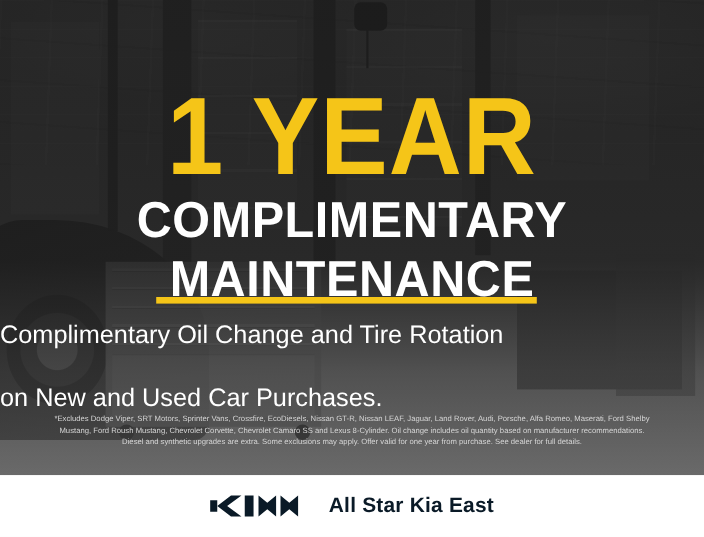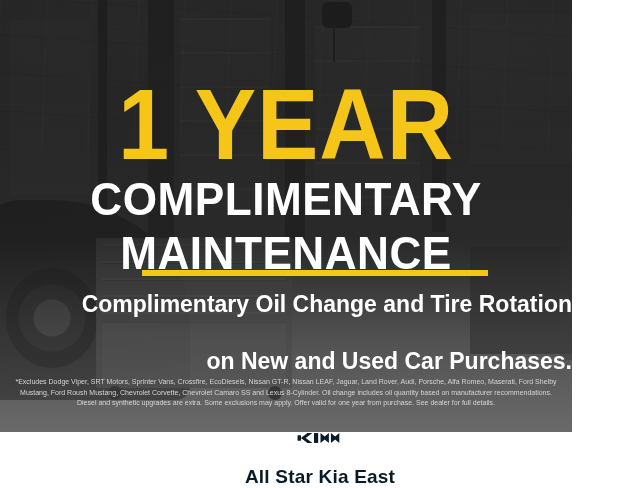--- a/index.html
+++ b/index.html
@@ -13,21 +13,21 @@
   .ad {
     position:relative;
     width:640px; height:488px;
     background:#ffffff;
   }
 
   
   .hero {
     position:absolute;
     left:0; top:0;
-    width:572px; height:432px;
+    width:640px; height:432px;
     overflow:hidden;
     background:#3a3a3a;
   }
 
   
   .photo {
     position:absolute; inset:0;
     background:
       
       radial-gradient(ellipse 320px 120px at 78% 8%, rgba(255,255,255,.10), rgba(255,255,255,0) 70%),
@@ -149,25 +149,25 @@
 
   .rule {
     position:absolute;
     left:142px; top:270px;
     width:346px; height:6px;
     background:#f5c518;
   }
 
   .promo {
     position:absolute; left:0; right:0; top:289px;
-    text-align:right;
+    text-align:left;
     color:#ffffff;
     font-size:23px;
     line-height:30px;
-    font-weight:bold;
+    font-weight:normal;
   }
   .promo .l2 { display:block;margin-top:27px; }
 
   .disclaimer {
     position:absolute; left:14px; right:14px; top:377px;
     text-align:center;
     color:#d6d6d6;
     font-size:7px;
     line-height:10.6px;
     font-weight:normal;
@@ -177,21 +177,20 @@
   
   .footer {
     position:absolute;
     left:0; top:432px;
     width:640px; height:56px;
     background:#ffffff;
     display:flex;
     align-items:center;
     justify-content:center;
     gap:22px;
-    flex-direction:column;
   }
   .kia-logo { display:block; width:86px; height:24px; }
   .dealer-name {
     color:#0a1a27;
     font-size:19px;
     font-weight:bold;
     letter-spacing:.2px;
     white-space:nowrap;
   }
 </style>

